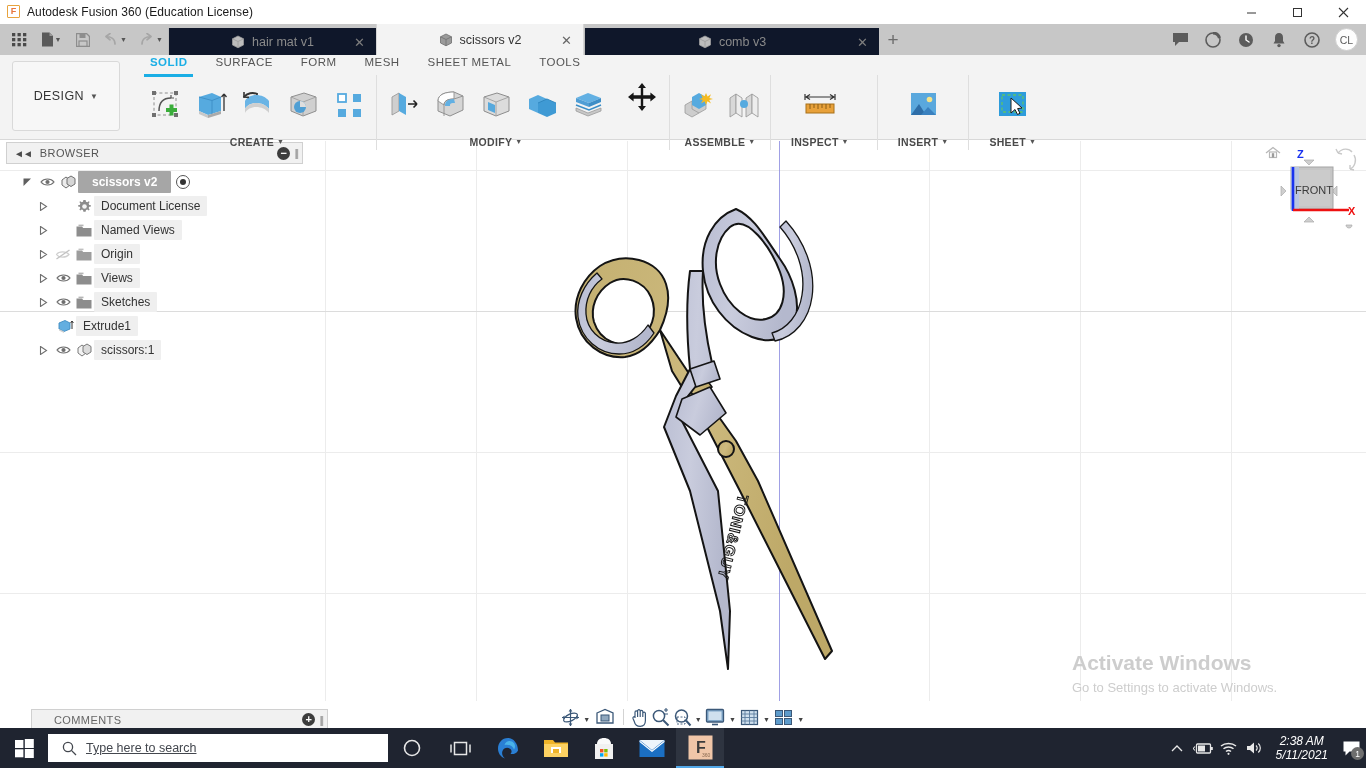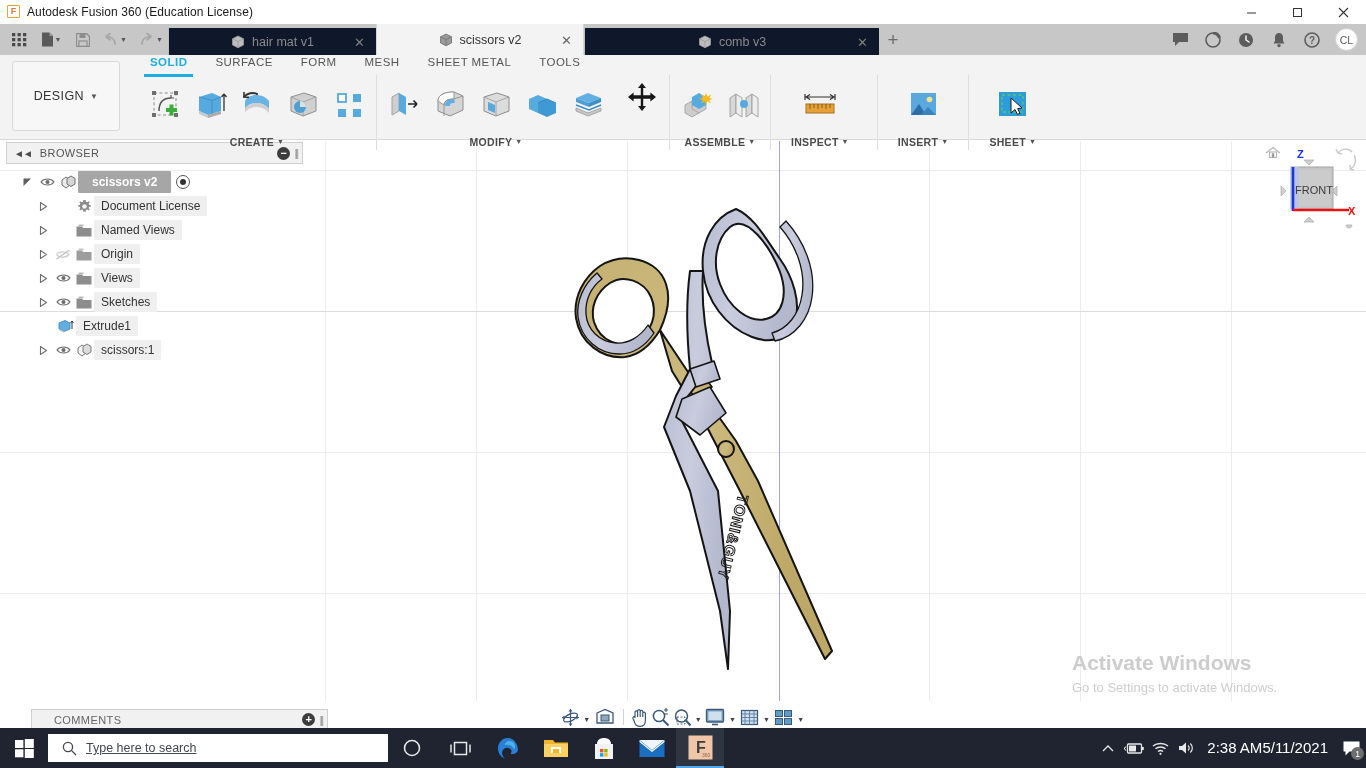--- a/index.html
+++ b/index.html
@@ -188,22 +188,22 @@
   .startbtn{width:48px;height:40px;display:flex;align-items:center;justify-content:center;}
   .searchbox{
     width:340px;height:28px;background:#ffffff;display:flex;align-items:center;
     gap:9px; padding-left:14px; color:#43474e; font-size:12.5px;text-decoration:underline;
   }
   .tbicon{width:48px;height:40px;display:flex;align-items:center;justify-content:center;}
   .tbicon.active{background:#2e3440; border-bottom:2px solid #52a8e8;}
   .tray{margin-left:auto;display:flex;align-items:center;height:40px;color:#e8e8e8;}
   .trayicon{width:26px;height:40px;display:flex;align-items:center;justify-content:center;}
   .clock{
-    display:flex;flex-direction:row;align-items:center;justify-content:center;
-    font-size:15px; color:#fff; line-height:14px; padding:0 8px; min-width:62px;
+    display:flex;flex-direction:column;align-items:center;justify-content:center;
+    font-size:12px; color:#fff; line-height:14px; padding:0 8px; min-width:62px;font-style:italic;
   }
   .notif{width:30px;height:40px;display:flex;align-items:center;justify-content:center;position:relative;}
   .notif .badge{
     position:absolute; right:2px; bottom:8px; width:13px;height:13px;border-radius:50%;
     background:#6e6e6e;color:#fff;font-size:8.5px;display:flex;align-items:center;justify-content:center;
   }
 </style>
 </head>
 <body>
 

